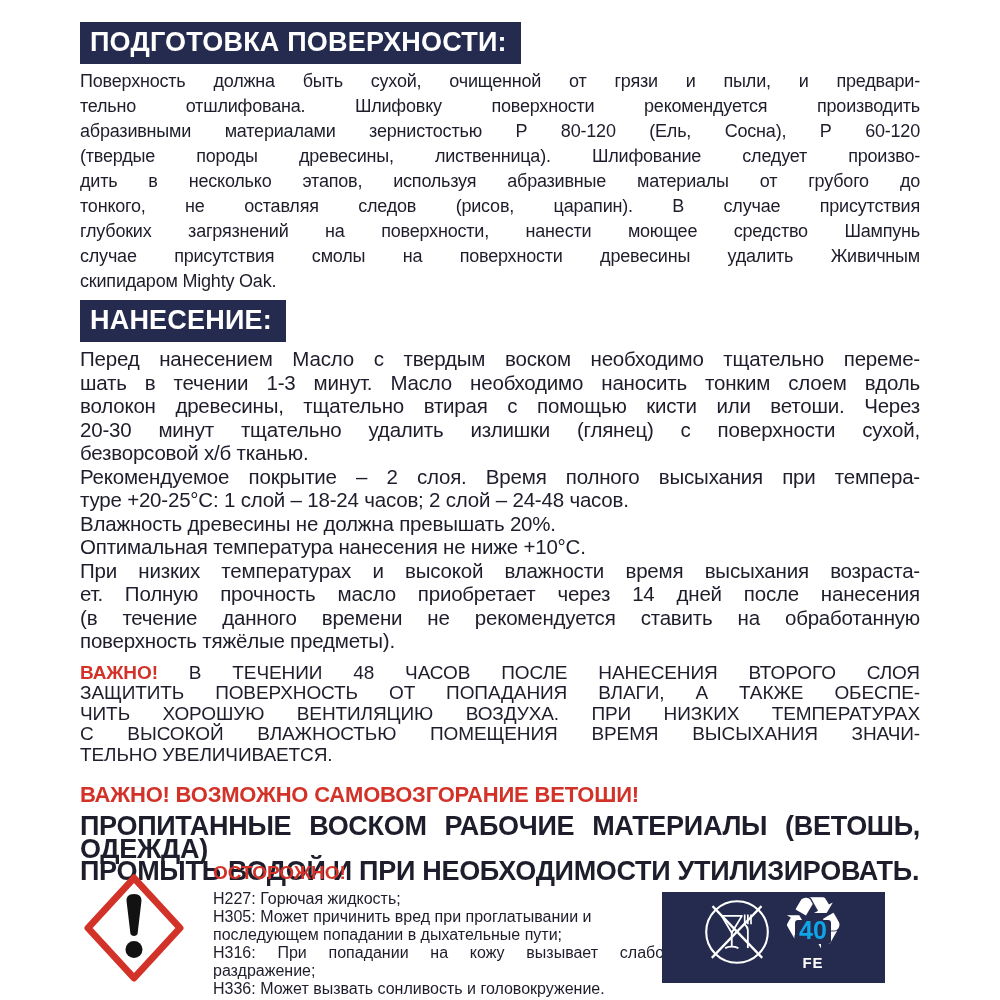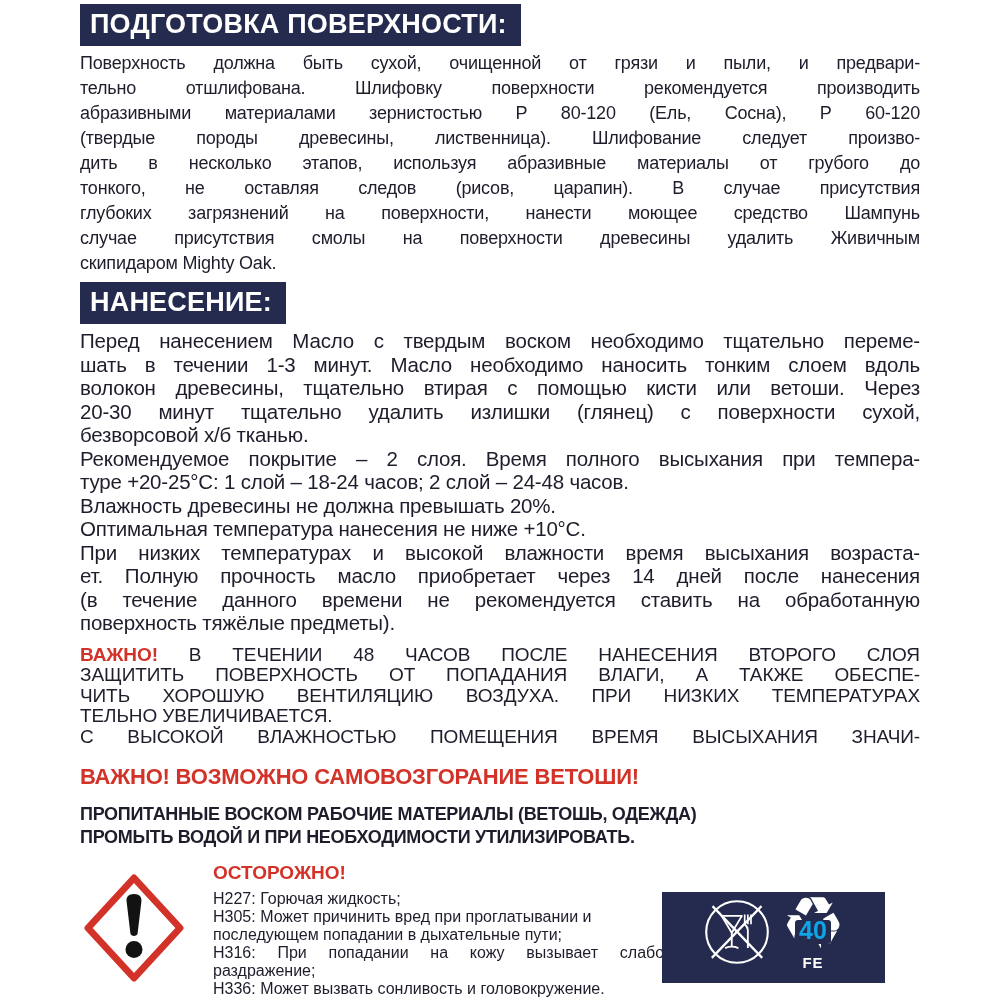--- a/index.html
+++ b/index.html
@@ -7,37 +7,37 @@
     width:1000px; height:1000px; background:#ffffff; overflow:hidden;
     position:relative; font-family:"Liberation Sans", sans-serif; color:#1d1d2b;
   }
   .content { position:absolute; left:80px; top:0; width:840px; }
 
   .section-bar {
     display:inline-block; background:#252b4e; color:#ffffff;
     font-weight:bold; font-size:27px; line-height:31px;
     padding:5px 14px 6px 10px; letter-spacing:0.2px;
   }
-  .bar1 { margin-top:4px; }
+  .bar1 { margin-top:22px; }
   .bar2 { margin-top:6px; }
 
   .para { font-size:18px; line-height:25px; letter-spacing:-0.2px; }
   .para.first { margin-top:5px; }
   .app { font-size:20.5px; line-height:23.5px; }
   .app.firstapp { margin-top:5px; }
 
   .line { text-align:justify; }
   .justified .line { text-align-last:justify; }
   .justified .line.last { text-align-last:auto; }
 
   .upper  { font-size:19px; line-height:20.5px; letter-spacing:-0.1px; margin-top:10px; }
   .red    { color:#d23228; }
   .bold   { font-weight:bold; }
   .headline { font-size:22px; line-height:24px; margin-top:18px; letter-spacing:-0.2px; }
-  .upper2 { font-size:18px; line-height:22.5px; margin-top:14px; letter-spacing:-0.3px; }
+  .upper2 { font-size:27px; line-height:22.5px; margin-top:8px; letter-spacing:-0.3px; }
 
   
   .ghs-diamond { position:absolute; left:84px; top:874px; width:100px; height:108px; }
   .caution-block { position:absolute; left:213px; top:862px; width:460px; }
   .caution-title { color:#d23228; font-weight:bold; font-size:19px; line-height:22px; margin-bottom:6px; }
 
   .footer-rect { position:absolute; left:662px; top:892px; width:223px; height:91px; background:#252b4e; }
   .no-food { position:absolute; left:40px; top:5px; width:70px; height:70px; }
   .recycle { position:absolute; left:93px; top:2px; width:116px; height:84px; }
   .recycle-glyph {
@@ -100,22 +100,22 @@
     </div>
 
   <div class="para upper justified">
     <div class="line">
       <span class="red bold">ВАЖНО!</span>
       <span>В ТЕЧЕНИИ 48 ЧАСОВ ПОСЛЕ НАНЕСЕНИЯ ВТОРОГО СЛОЯ</span>
     </div>
     <div>
         <div class="line">ЗАЩИТИТЬ ПОВЕРХНОСТЬ ОТ ПОПАДАНИЯ ВЛАГИ, А ТАКЖЕ ОБЕСПЕ-</div>
         <div class="line">ЧИТЬ ХОРОШУЮ ВЕНТИЛЯЦИЮ ВОЗДУХА. ПРИ НИЗКИХ ТЕМПЕРАТУРАХ</div>
+        <div class="line">С ВЫСОКОЙ ВЛАЖНОСТЬЮ ПОМЕЩЕНИЯ ВРЕМЯ ВЫСЫХАНИЯ ЗНАЧИ-</div>
         <div class="line last">ТЕЛЬНО УВЕЛИЧИВАЕТСЯ.</div>
-        <div class="line">С ВЫСОКОЙ ВЛАЖНОСТЬЮ ПОМЕЩЕНИЯ ВРЕМЯ ВЫСЫХАНИЯ ЗНАЧИ-</div>
       </div>
   </div>
 
   <div class="red bold headline">ВАЖНО! ВОЗМОЖНО САМОВОЗГОРАНИЕ ВЕТОШИ!</div>
   <div class="bold upper2">
       <div class="line">ПРОПИТАННЫЕ ВОСКОМ РАБОЧИЕ МАТЕРИАЛЫ (ВЕТОШЬ, ОДЕЖДА)</div>
       <div class="line last">ПРОМЫТЬ ВОДОЙ И ПРИ НЕОБХОДИМОСТИ УТИЛИЗИРОВАТЬ.</div>
     </div>
 
 </div>

